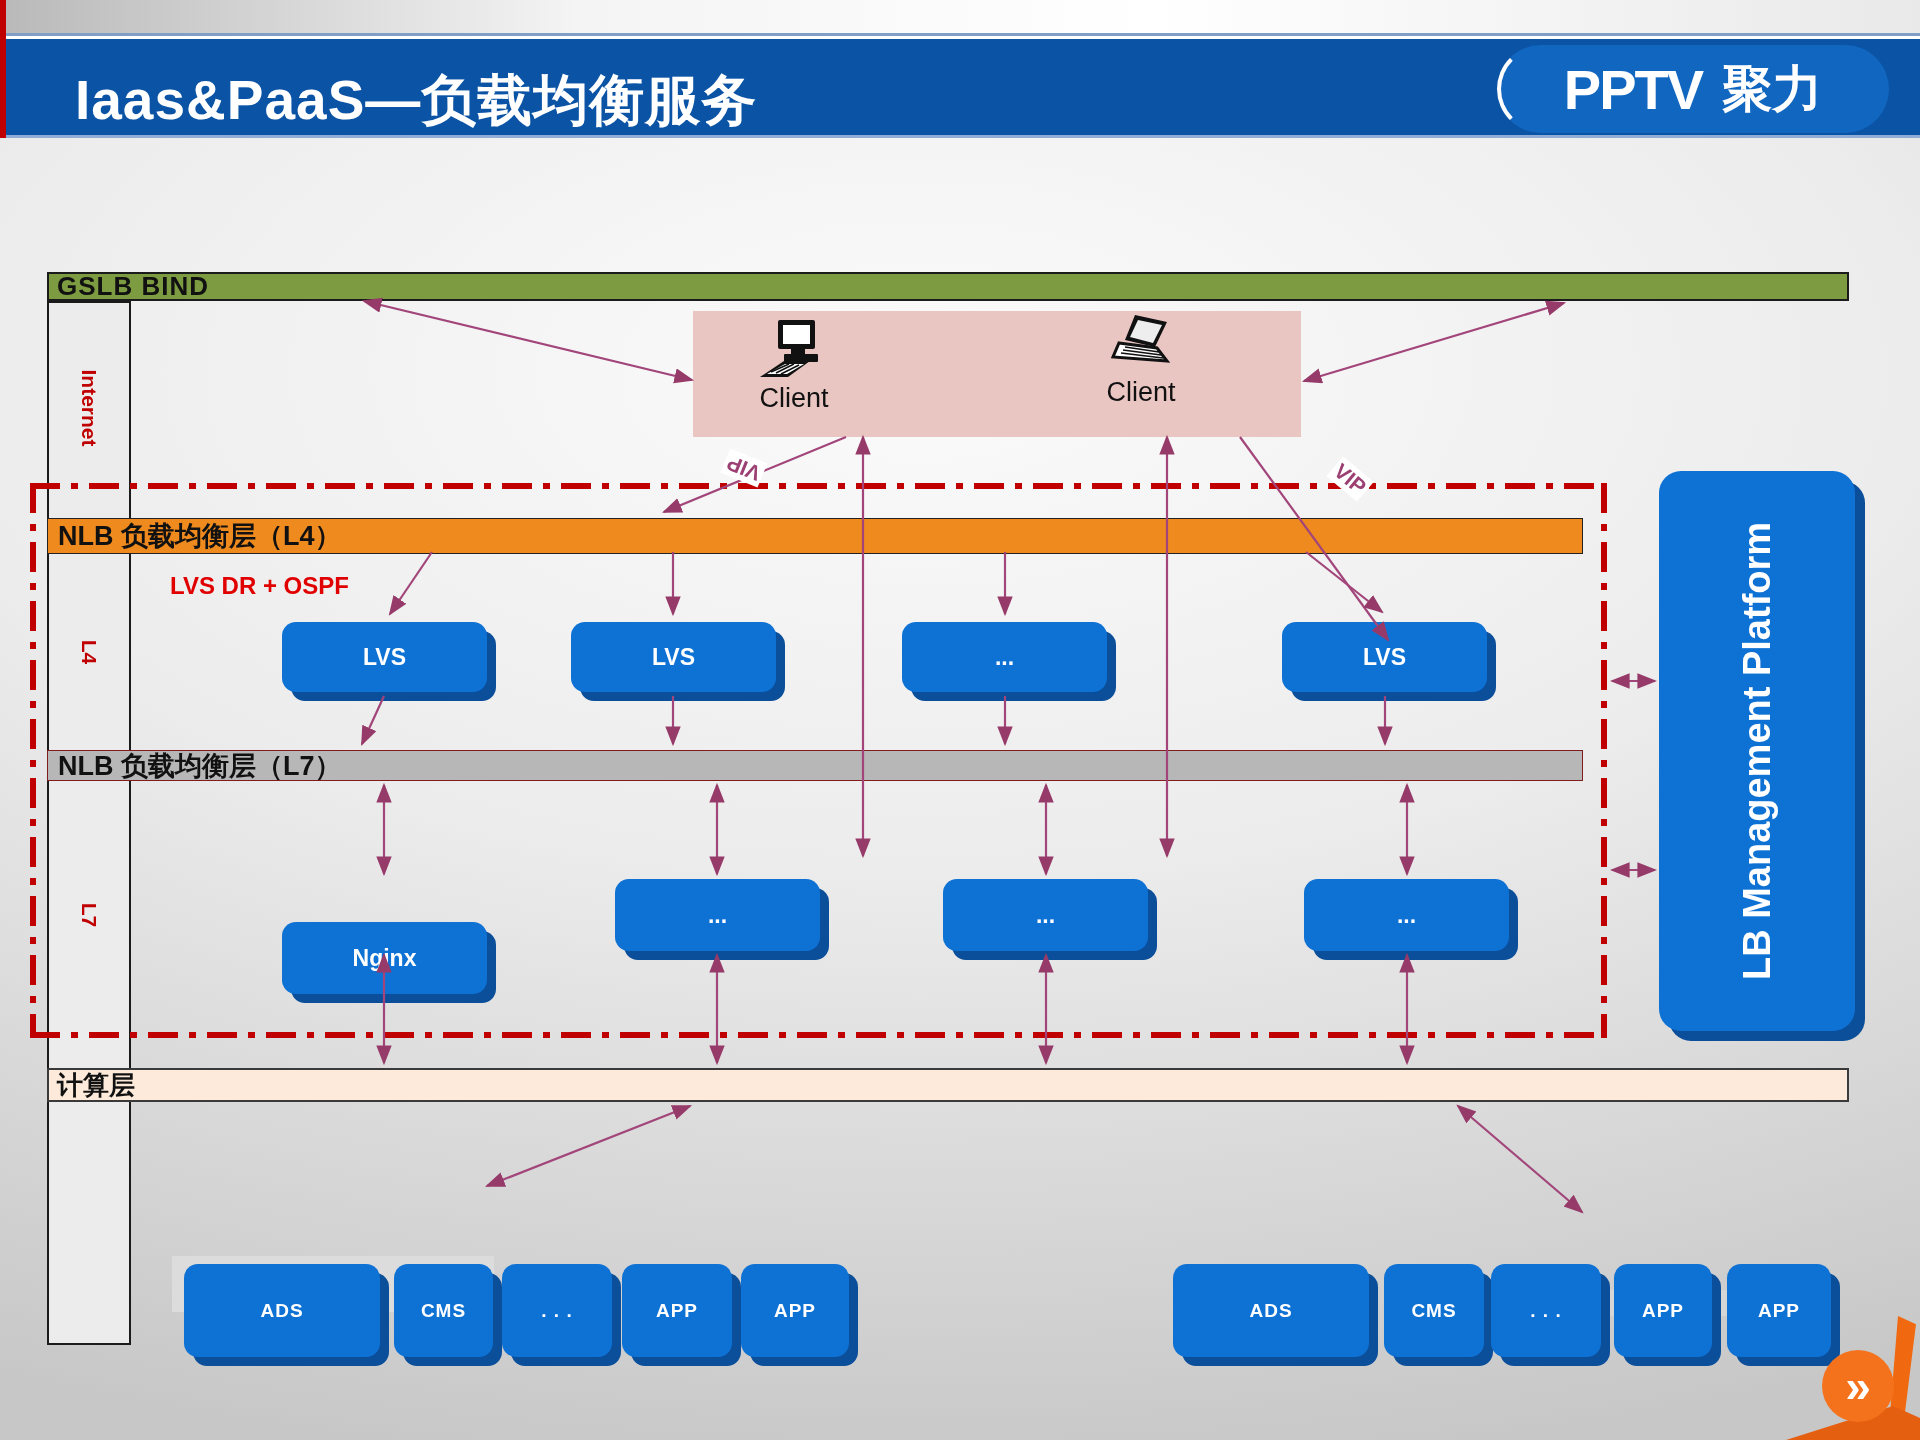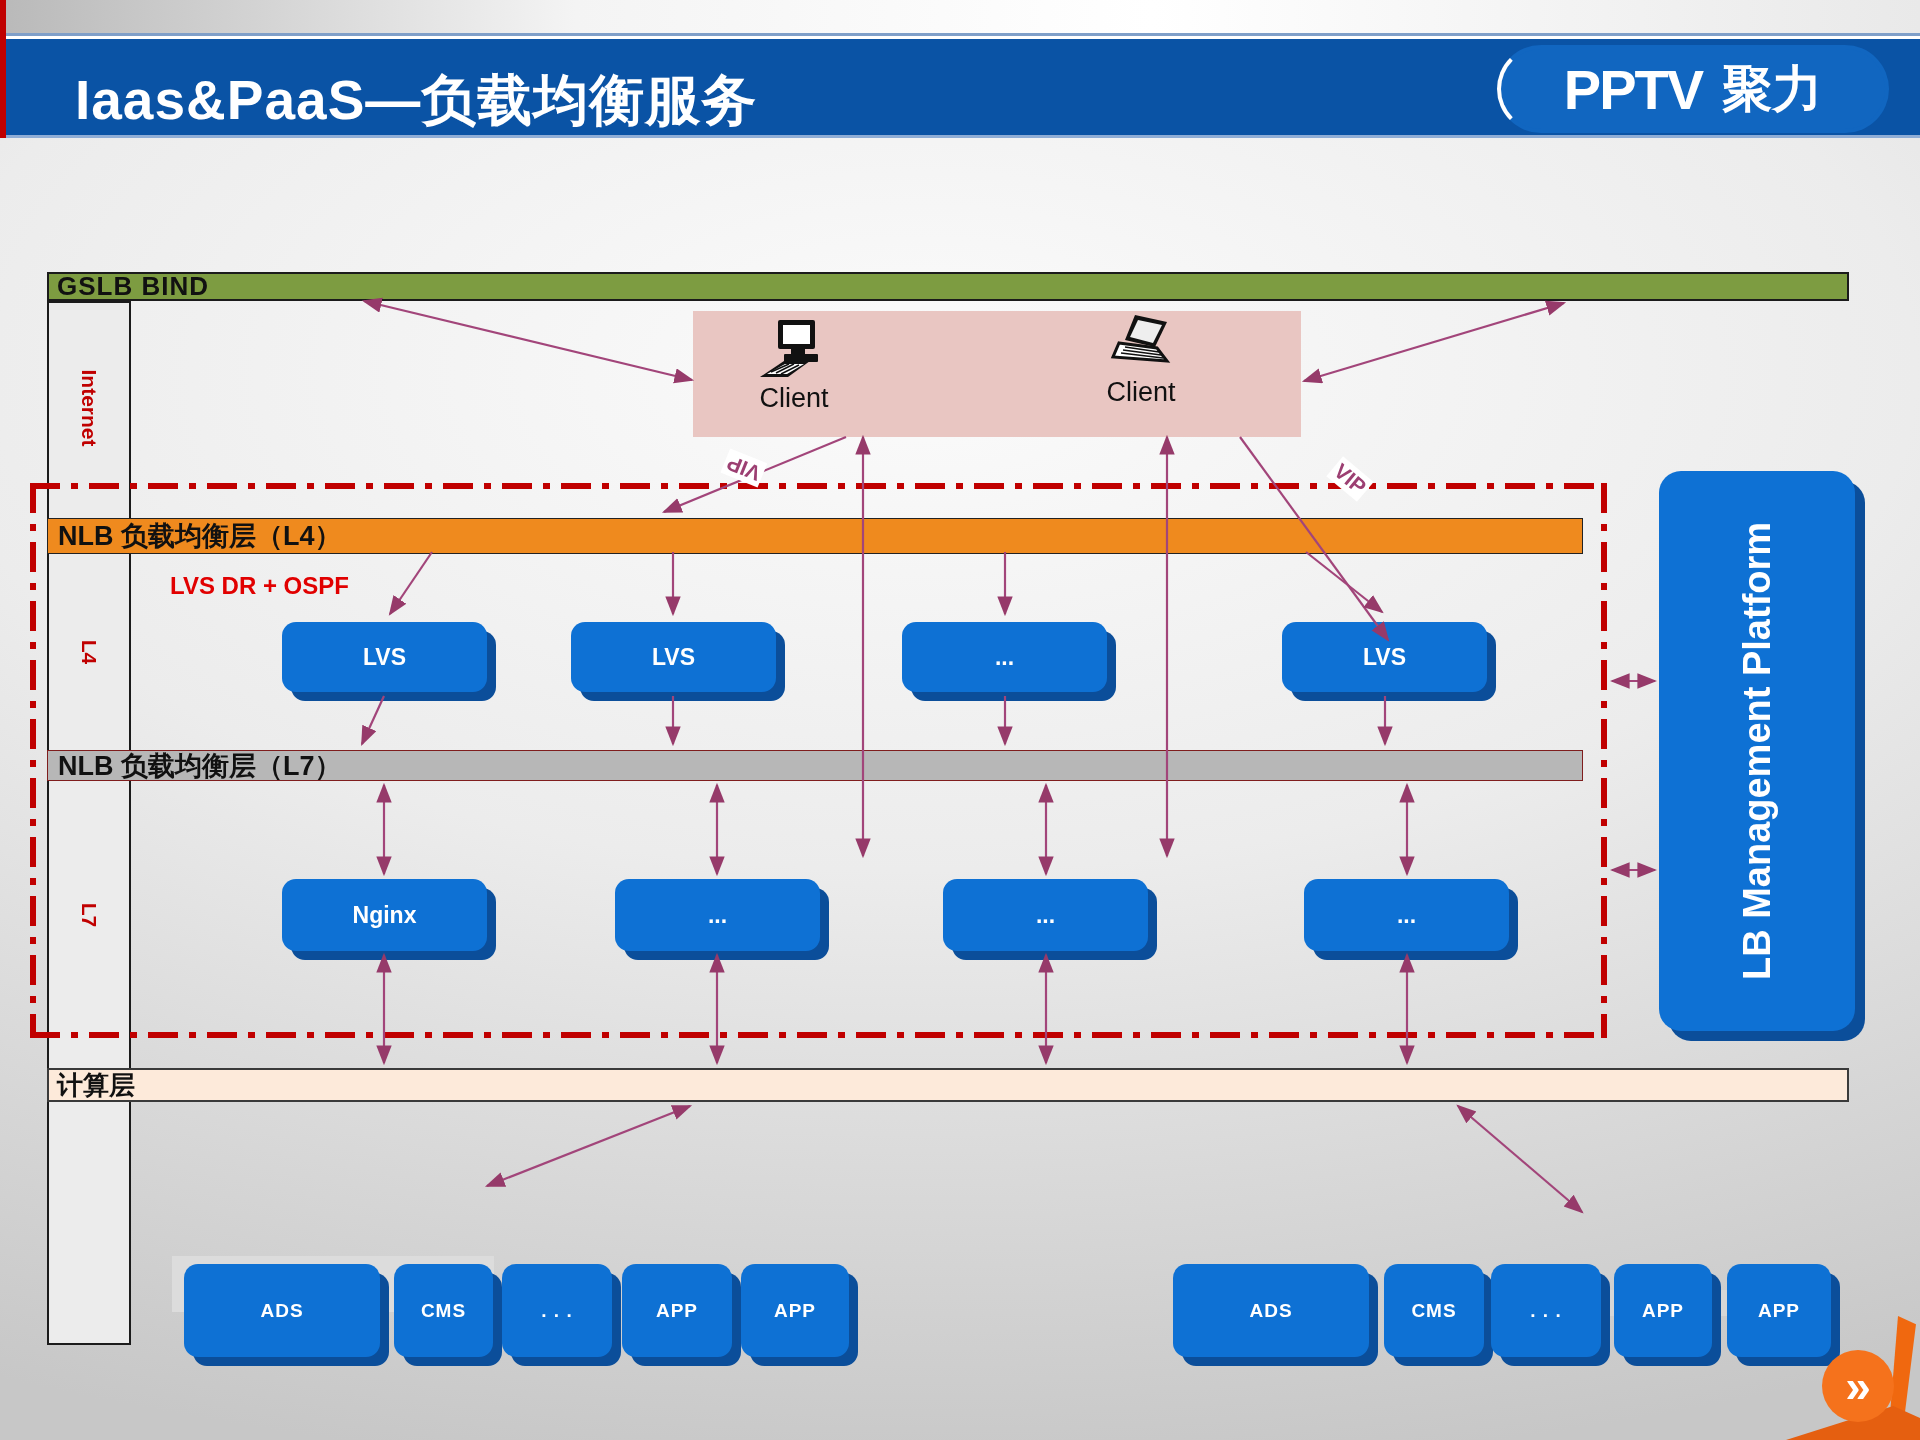--- a/index.html
+++ b/index.html
@@ -131,21 +131,21 @@
   <div class="dash-v" style="left:1601px;top:483px;height:555px;"></div>
 
   <div class="bar l4bar">NLB 负载均衡层（L4）</div>
   <div class="lvs-note">LVS DR + OSPF</div>
   <div class="node n-l4" style="left:282px;width:205px;">LVS</div>
   <div class="node n-l4" style="left:571px;width:205px;">LVS</div>
   <div class="node n-l4" style="left:902px;width:205px;">...</div>
   <div class="node n-l4" style="left:1282px;width:205px;">LVS</div>
 
   <div class="bar l7bar">NLB 负载均衡层（L7）</div>
-  <div class="node n-l7" style="left:282px;width:205px;">Nginx</div>
+  <div class="node n-l7" style="left:282px;width:205px;margin-top:43px;">Nginx</div>
   <div class="node n-l7" style="left:615px;width:205px;">...</div>
   <div class="node n-l7" style="left:943px;width:205px;">...</div>
   <div class="node n-l7" style="left:1304px;width:205px;">...</div>
 
   <div class="bar computebar">计算层</div>
   <div class="panel" style="left:172px;top:1256px;width:322px;height:56px;"></div>
   <div class="panel" style="left:1496px;top:1290px;width:340px;height:26px;background:#d6d6d6;"></div>
 
   <div class="node n-bot" style="left:184px;width:196px;">ADS</div>
   <div class="node n-bot" style="left:394px;width:99px;">CMS</div>

